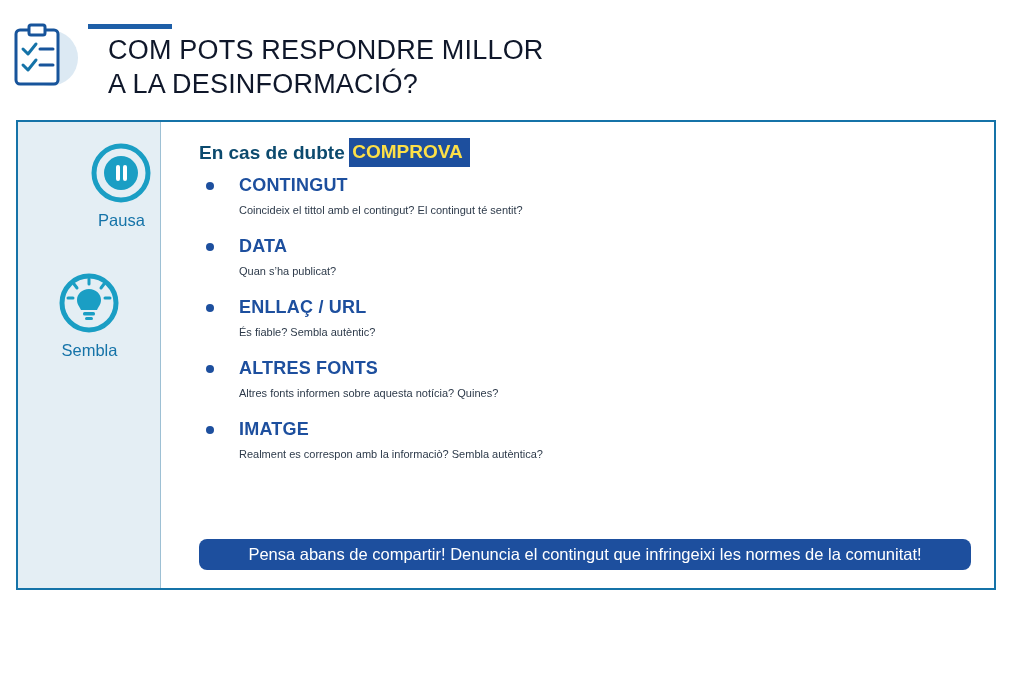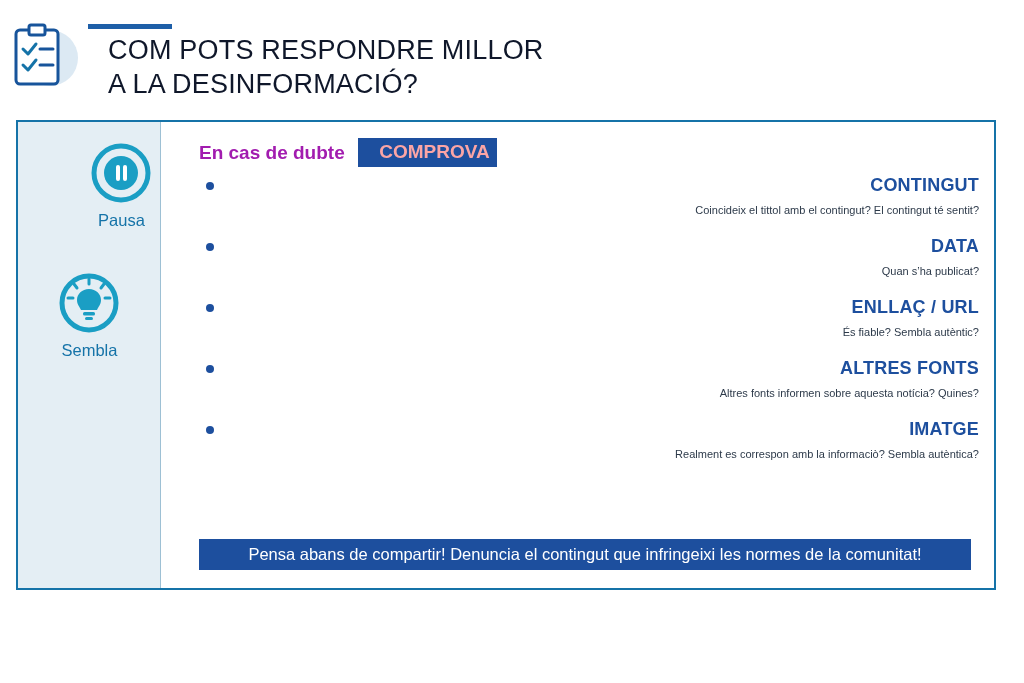--- a/index.html
+++ b/index.html
@@ -127,42 +127,41 @@
   }
 
   #lead-row {
     position: absolute;
     left: 37px;
     top: 16px;
     height: 26px;
     white-space: nowrap;
   }
   #lead-text {
-    color: #a21caf;
+    color: #0c4a6e;
     font-weight: bold;
     font-size: 19px;
     vertical-align: middle;
   }
   #lead-highlight {
     display: inline-block;
     background: #1d4f9e;
-    color: #fca5a5;
+    color: #fde047;
     font-weight: bold;
     font-size: 19px;
-    padding: 3px 7px 4px 21px;
-    margin-left: 9px;
+    padding: 3px 7px 4px 3px;
+    margin-left: 0;
     vertical-align: middle;
   }
 
   #check-list {
     position: absolute;
     left: 37px;
     top: 52px;
     width: 780px;
-    text-align: right;
   }
   .check-item {
     position: relative;
     margin-bottom: 13px;
     padding-left: 40px;
   }
   .bullet {
     position: absolute;
     left: 7px;
     top: 8px;
@@ -193,20 +192,21 @@
     bottom: 18px;
     width: 772px;
     height: 31px;
     background: #1d4f9e;
     color: #ffffff;
     font-size: 16.5px;
     display: flex;
     align-items: center;
     justify-content: center;
     text-align: center;
+    border-radius: 8px;
   }
 </style>
 </head>
 <body>
 
 <div id="header">
 
   <div id="clipboard-icon">
     <div class="halo"></div>
     <svg width="70" height="70" viewBox="0 0 70 70" aria-hidden="true">

